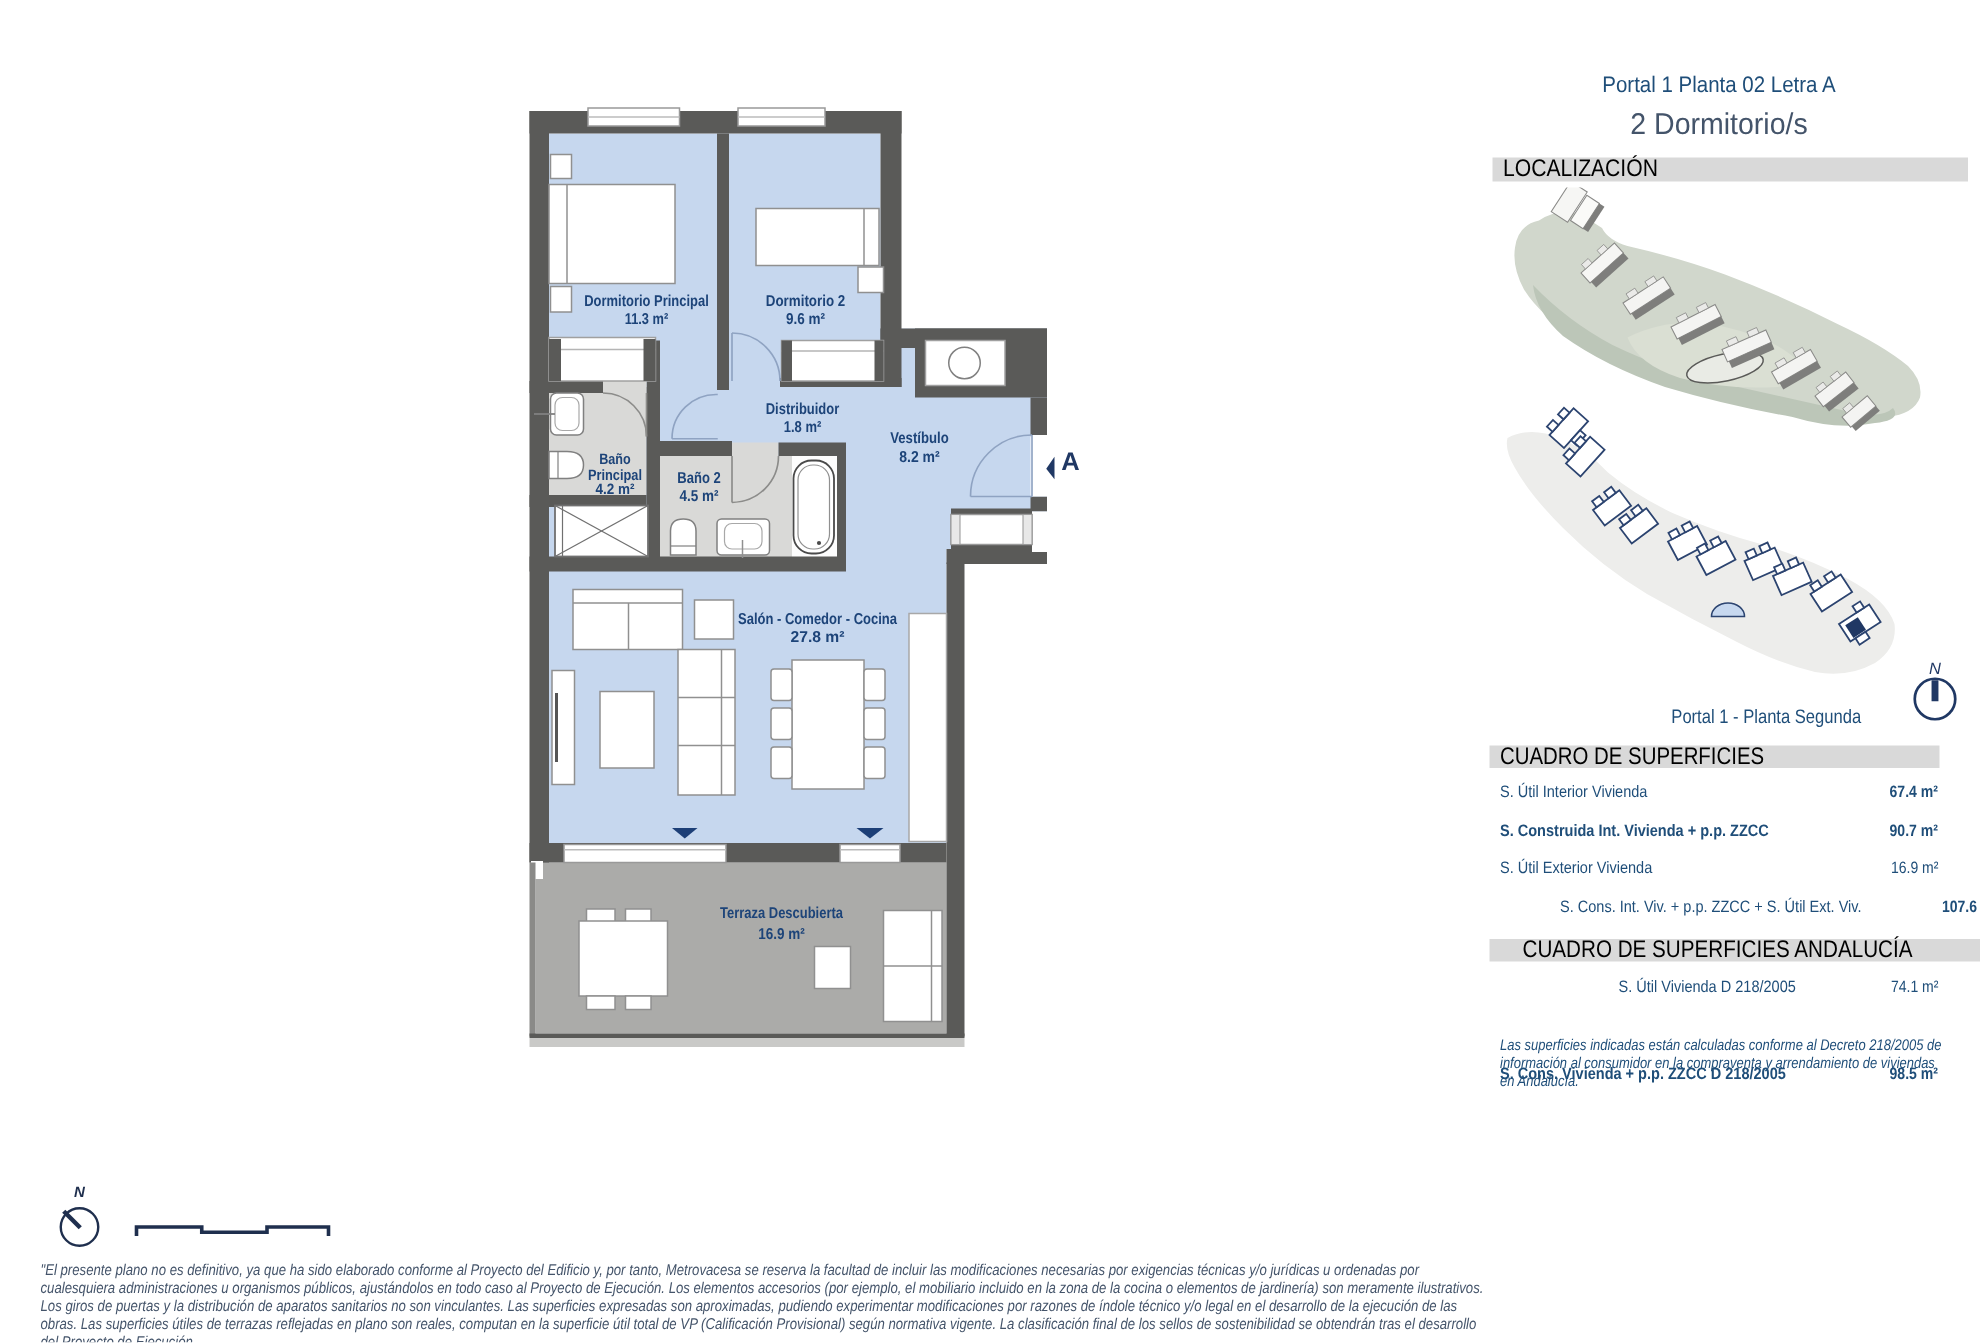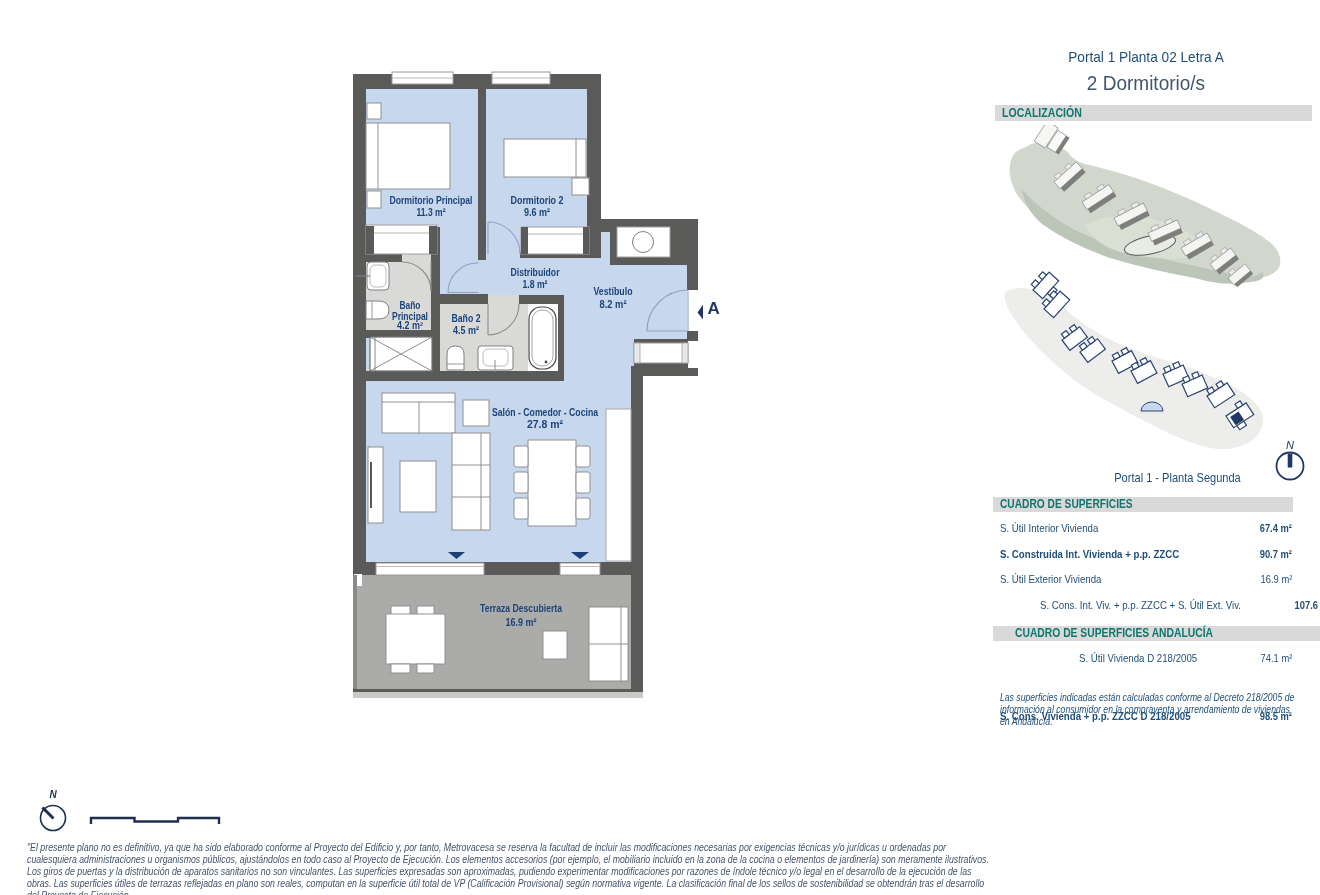--- a/index.html
+++ b/index.html
@@ -1,20 +1,20 @@
 <!DOCTYPE html>
 <html><head>
 <meta charset="utf-8">
 <style>
   html,body{margin:0;padding:0;background:#fff;}
   body{width:1320px;height:895px;overflow:hidden;font-family:"Liberation Sans",sans-serif;}
   #page{position:relative;width:1320px;height:895px;background:#fff;overflow:hidden;}
   .abs{position:absolute;}
   .navy{color:#1f4e79;}
-  .bar{background:#d9d9d9;color:#0f766e;font-weight:bold;font-size:12px;}
+  .bar{background:#d9d9d9;color:#000000;font-weight:normal;font-size:16px;}
   .row{font-size:11px;color:#1f4e79;position:absolute;left:1000px;width:292px;}
   .row .v{position:absolute;right:0;top:0;}
   .b{font-weight:bold;}
 </style>
 </head>
 <body>
 <div id="page">
 
 <svg class="abs" style="left:0;top:0" width="1320" height="895" viewBox="0 0 1320 895">
 

